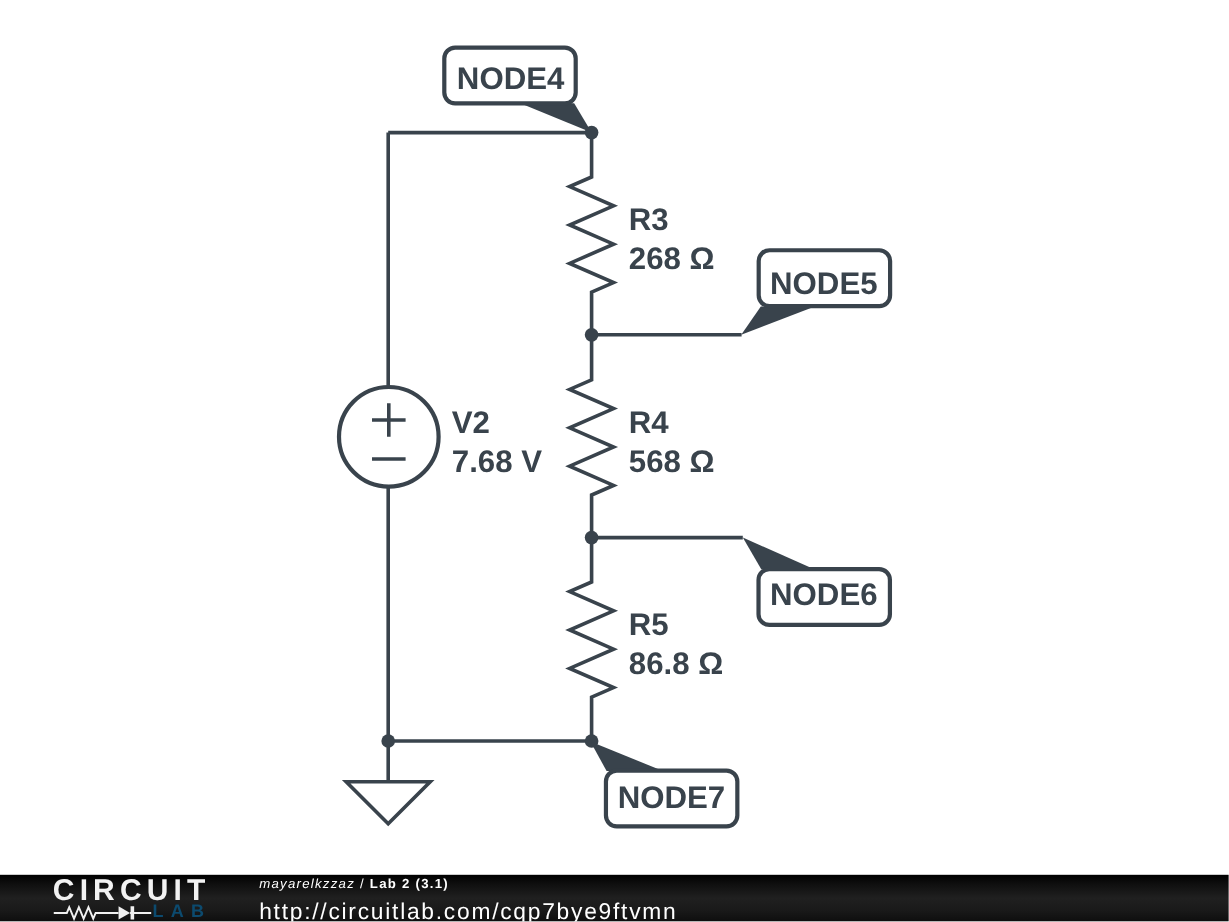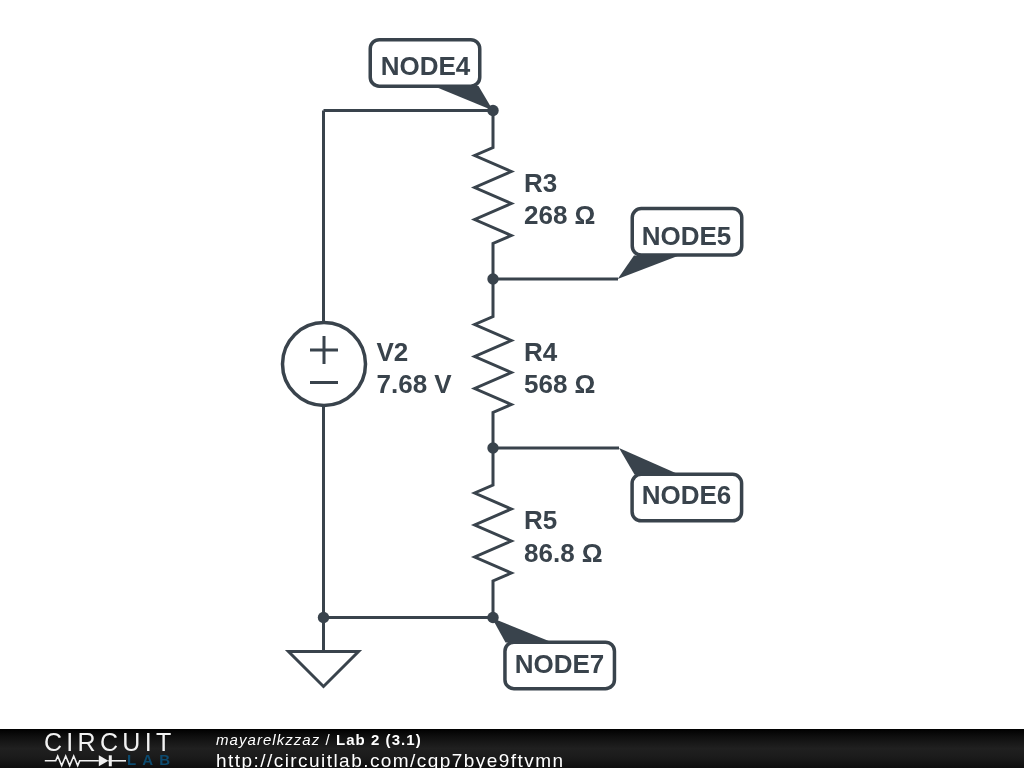--- a/index.html
+++ b/index.html
@@ -2,24 +2,24 @@
 <html><head>
 <meta charset="utf-8">
 <style>
   html,body{margin:0;padding:0;}
   body{width:1024px;height:768px;background:#ffffff;overflow:hidden;
        font-family:"Liberation Sans",sans-serif;position:relative;}
   #cv{position:absolute;left:0;top:0;}
   .footer{position:absolute;left:0;top:729px;width:1024px;height:39px;
     background:linear-gradient(to bottom,#000000 0%,#0f0f0f 20%,#202020 50%,#1a1a1a 75%,#0e0e0e 100%);}
   .logo1{position:absolute;left:44px;top:730px;color:#f2f2f2;font-size:25px;
-    letter-spacing:4.3px;line-height:1;font-weight:normal;}
+    letter-spacing:4.3px;line-height:1;font-weight:bold;}
   .lab{position:absolute;left:127px;top:751.5px;color:#0c4a6e;font-size:15px;
     font-weight:bold;letter-spacing:6.1px;line-height:1;}
-  .ft1{position:absolute;left:216px;top:731px;color:#ffffff;font-size:15px;line-height:1.2;letter-spacing:1.05px;}
+  .ft1{position:absolute;left:216px;top:731px;color:#ffffff;font-size:11px;line-height:1.2;letter-spacing:1.05px;}
   .ft2{position:absolute;left:216px;top:749.5px;color:#ffffff;font-size:19px;line-height:1.2;letter-spacing:1.45px;}
 </style>
 </head>
 <body>
 <svg id="cv" width="1024" height="768" viewBox="0 0 1024 768">
   <g stroke="#39434c" stroke-width="3" fill="none" stroke-linejoin="miter" stroke-miterlimit="8">
 
     <path d="M323.5 110.5 H493"></path>
 
     <path d="M323.5 110.5 V321.5"></path>

